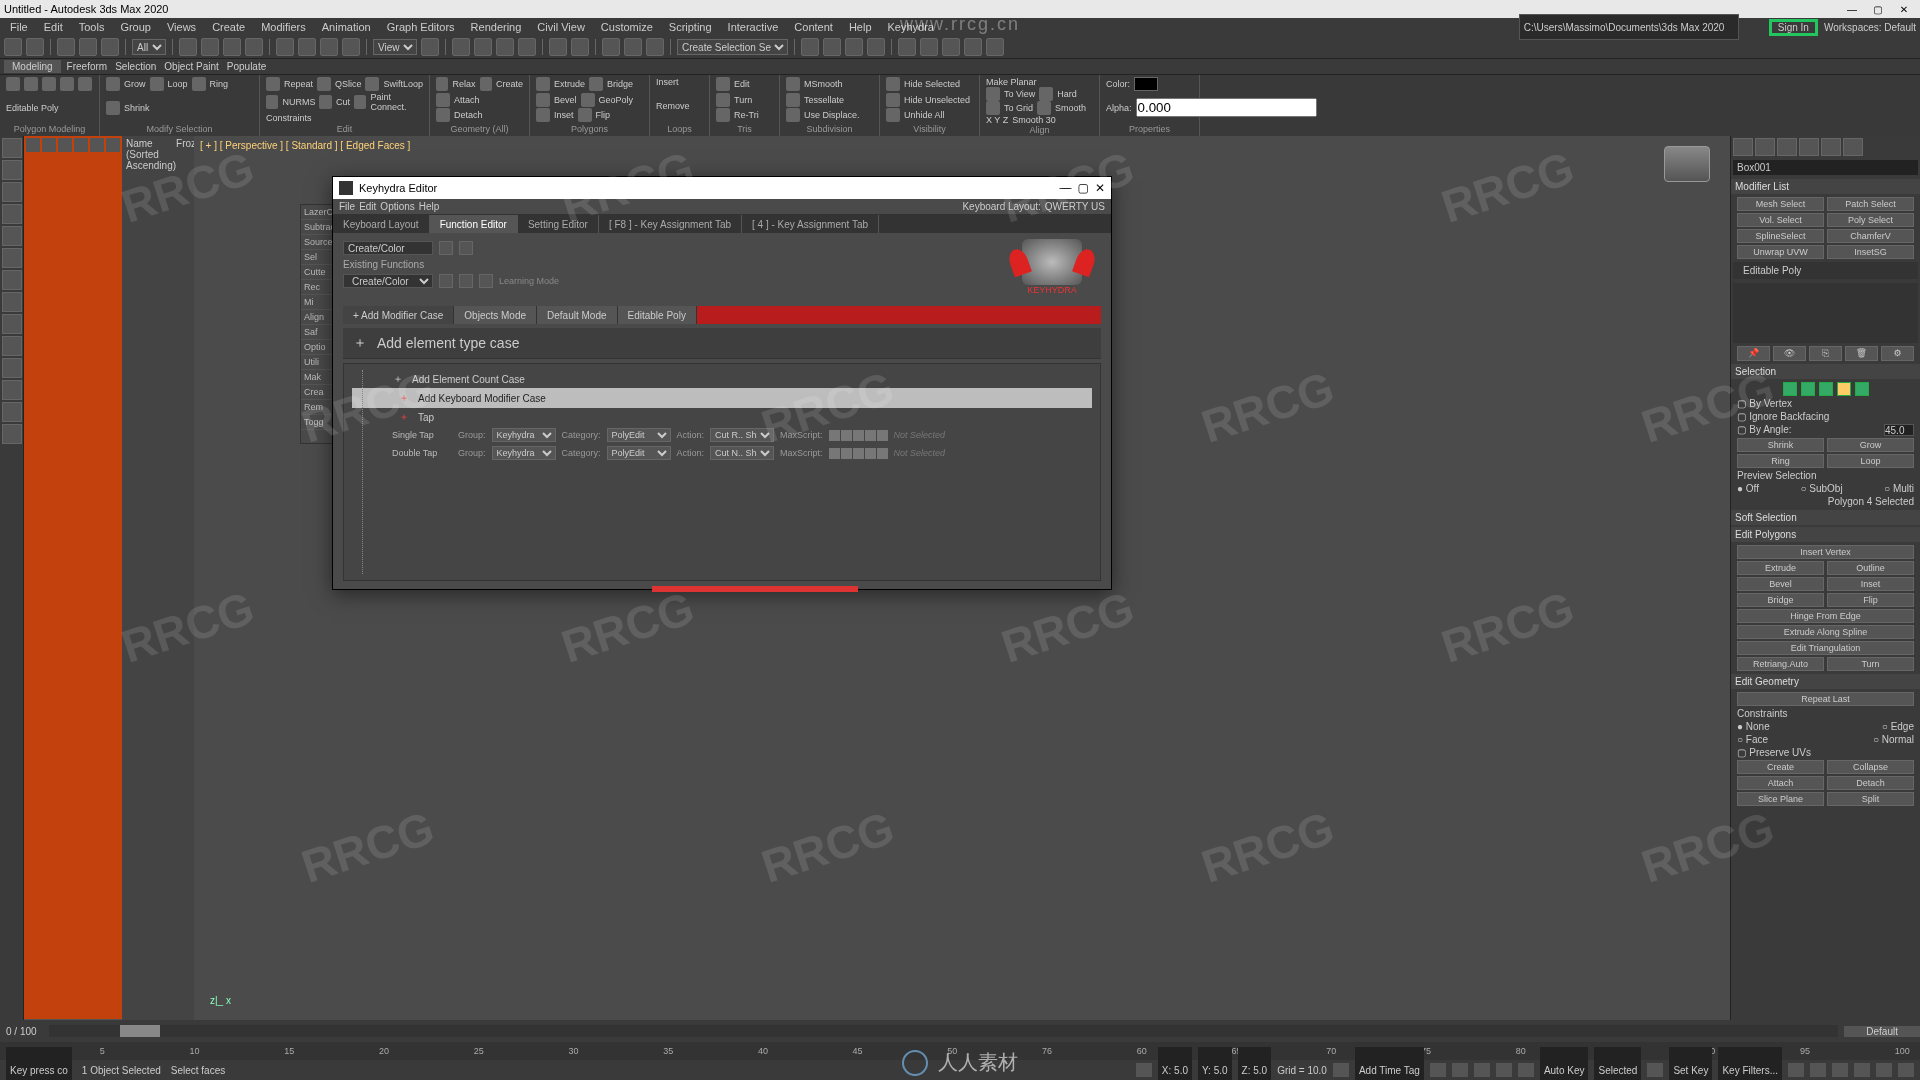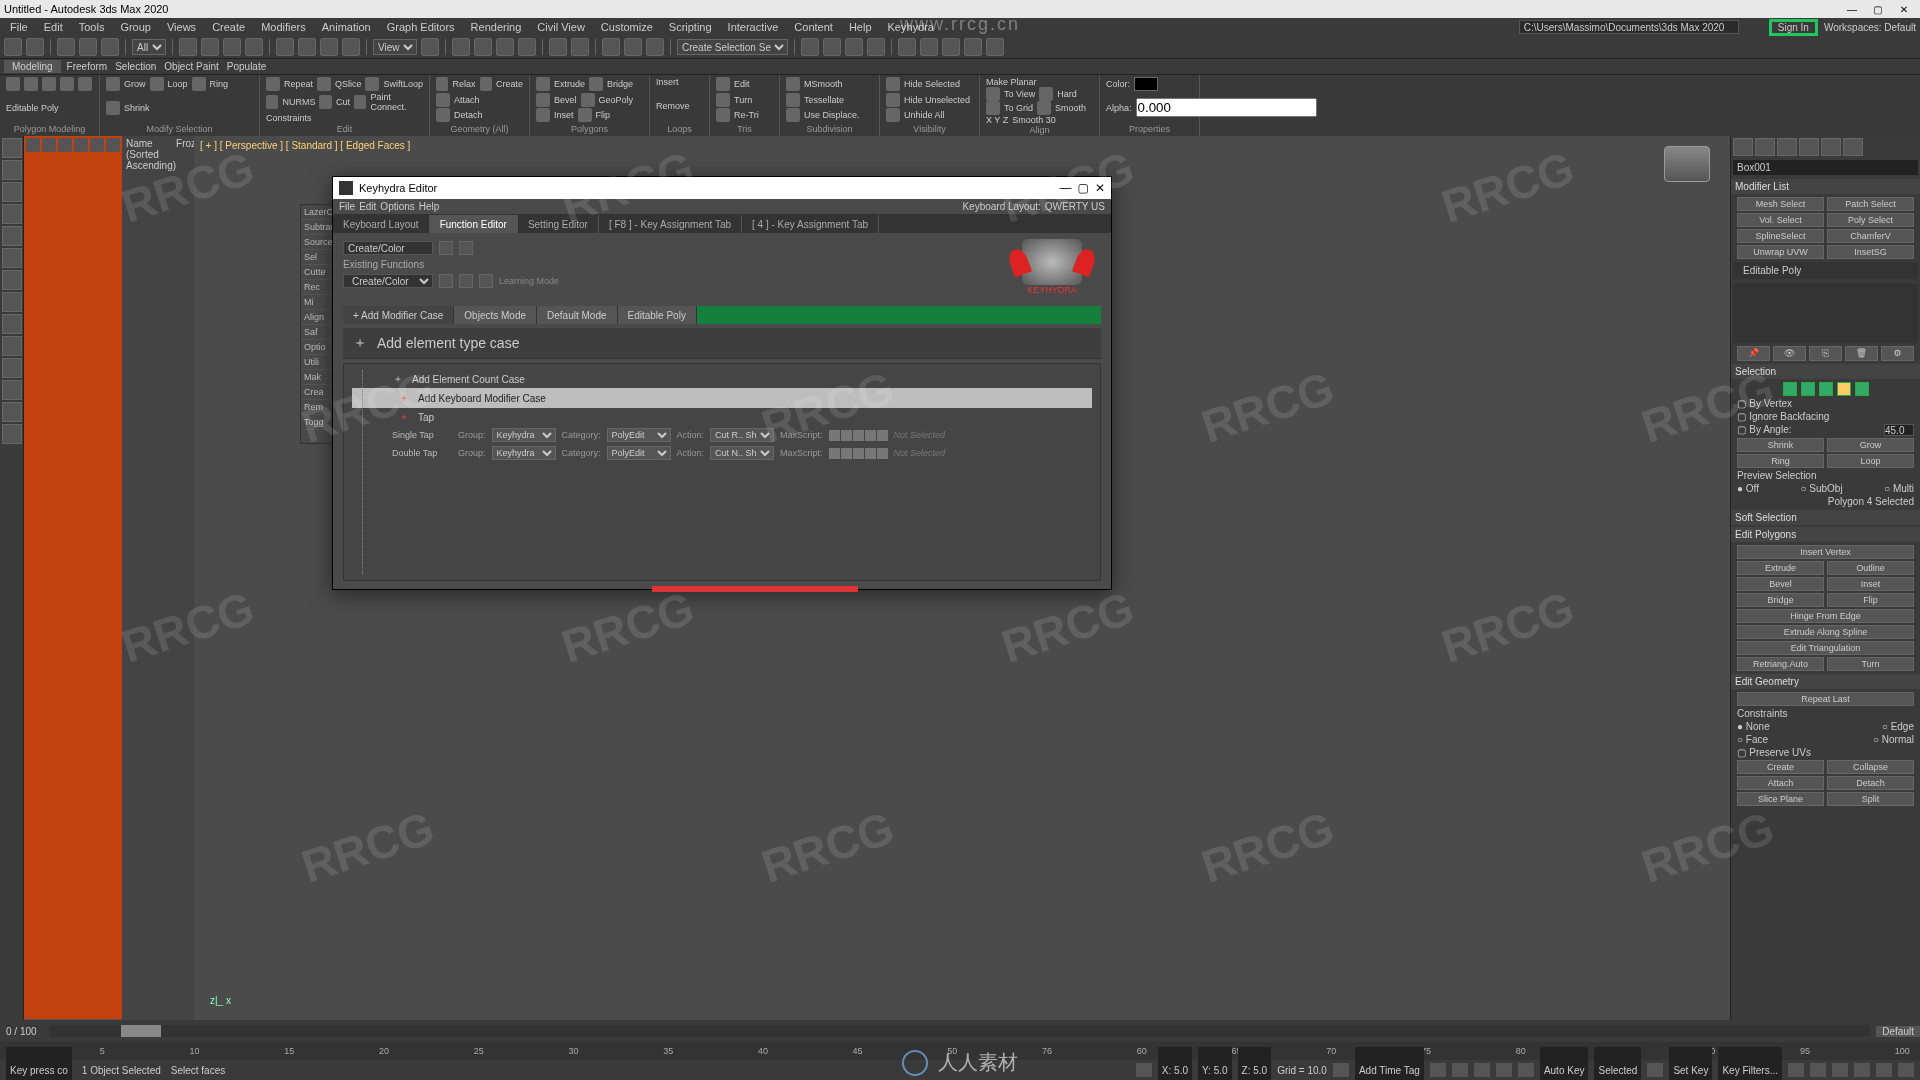--- a/index.html
+++ b/index.html
@@ -7,21 +7,21 @@
 
 
 .titlebar { height: 18px; background: #e8e8e8; display: flex; align-items: center; padding: 0 4px; color: #000; font-size: 11px; }
 .titlebar .wincontrols { margin-left: auto; display: flex; gap: 2px; }
 .titlebar .wincontrols span { width: 24px; text-align: center; font-size:10px; }
 
 
 .menubar { height: 18px; background: #3a3a3a; display: flex; align-items: center; padding: 0 4px; gap: 4px; font-size: 11px; color:#ccc; }
 .menubar .mitem { padding: 0 6px; }
 .menubar .right { margin-left: auto; display: flex; align-items: center; gap: 6px; }
-.menubar input { background:#2a2a2a; border:1px solid #555; color:#ccc; font-size:10px; width:220px; height:14px; padding:0 4px;}
+.menubar input { background:#2a2a2a; border:1px solid #555; color:#ccc; font-size:10px; width:220px; height:14px; padding:12px 4px;}
 .menubar .signin { border:3px solid #22c55e; padding:0 6px; font-size:10px;}
 .menubar .wslabel { font-size:10px; }
 
 
 .toolrow { background:#3a3a3a; border-bottom:1px solid #222; display:flex; align-items:center; padding:2px 4px; gap:4px; }
 .toolrow .tbtn { width:18px; height:18px; background:#555; border:1px solid #666; border-radius:2px; }
 .toolrow .tsep { width:1px; height:16px; background:#666; margin:0 2px;}
 .toolrow .ttxt { font-size:10px; color:#ccc; padding:0 2px; }
 .toolrow select { background:#444; color:#ccc; border:1px solid #666; font-size:10px; height:16px;}
 .colorswatch { width:24px; height:14px; background:#000; border:1px solid #666;}
@@ -61,21 +61,21 @@
 .cmdpanel .cpmini{ width:14px; height:14px; background:#3a6; border:1px solid #2a4;}
 .cmdpanel .scroll{ overflow-y:auto; flex:1;}
 .cmdpanel .radio::before{content:"○ ";}
 .cmdpanel .radio.sel::before{content:"● ";}
 .cmdpanel .chk::before{content:"▢ ";}
 
 
 .timebar{ position:absolute; left:0; right:0; bottom:38px; height:22px; background:#3a3a3a; display:flex; align-items:center; font-size:10px;}
 .timebar .slider{ flex:1; height:12px; background:#333; margin:0 6px; position:relative;}
 .timebar .slider .thumb{ position:absolute; left:4%; width:40px; height:12px; background:#888;}
-.timebar .auto{ padding:0 6px; background:#555;}
+.timebar .auto{ padding:0 22px; background:#555;}
 .trackrow{ position:absolute; left:0; right:0; bottom:20px; height:18px; background:#333; display:flex; align-items:center; font-size:9px; color:#aaa;}
 .trackrow .ticks{ flex:1; display:flex; justify-content:space-between; padding:0 10px;}
 .status{ position:absolute; left:0; right:0; bottom:0; height:20px; background:#3a3a3a; display:flex; align-items:center; font-size:10px; gap:10px; padding:0 6px;}
 .status .sfield{ background:#222; padding:18px 4px;}
 .status .right{ margin-left:auto; display:flex; gap:6px; align-items:center;}
 .status .sbtn{ width:16px; height:14px; background:#555;}
 
 
 .dialog{ position:absolute; left:332px; top:176px; width:780px; height:414px; background:#4a4a4a; border:1px solid #000; box-shadow:0 4px 20px rgba(0,0,0,.5); display:flex; flex-direction:column;}
 .dialog .dtitle{ height:22px; background:#fff; color:#000; display:flex; align-items:center; padding:0 6px; font-size:11px;}
@@ -88,21 +88,21 @@
 .dialog .dbody{ flex:1; padding:8px 10px; position:relative; display:flex; flex-direction:column; gap:4px;}
 .dialog .fld{ display:flex; gap:6px; align-items:center; font-size:10px;}
 .dialog .fld label{ color:#aaa;}
 .dialog .fld input,.dialog .fld select{ background:#333; border:1px solid #555; color:#ccc; font-size:10px; height:14px; padding:0 4px;}
 .dialog .iconbtn{ width:14px;height:14px;background:#555;border:1px solid #666;}
 .dialog .logo{ position:absolute; right:14px; top:6px; width:90px; height:70px; text-align:center; font-size:9px; color:#e33; }
 .dialog .logo .limg{ width:60px; height:46px; margin:0 auto; background:radial-gradient(#bbb,#555); border-radius:6px; position:relative;}
 .dialog .logo .limg::before,.dialog .logo .limg::after{content:"";position:absolute;top:10px;width:18px;height:26px;background:#d22;border-radius:50% 50% 0 0;}
 .dialog .logo .limg::before{left:-12px; transform:rotate(-20deg);}
 .dialog .logo .limg::after{right:-12px; transform:rotate(20deg);}
-.dialog .casetabs{ height:18px; display:flex; background:#15803d; font-size:10px; margin-top:14px;}
+.dialog .casetabs{ height:18px; display:flex; background:#b91c1c; font-size:10px; margin-top:14px;}
 .dialog .casetabs .ctab{ padding:2px 10px; background:#555; border-right:1px solid #333; display:flex; align-items:center; gap:4px;}
 .dialog .casetabs .ctab.first{ background:#444;}
 .dialog .addcase{ background:#3e3e3e; padding:6px 10px; font-size:14px; display:flex; align-items:center; gap:10px; border-bottom:1px solid #333;}
 .dialog .tree{ flex:1; background:#454545; border:1px solid #333; padding:6px 8px; font-size:10px; position:relative; overflow:hidden;}
 .dialog .trow{ display:flex; align-items:center; gap:8px; padding:2px 0;}
 .dialog .trow .tplus{ width:12px; text-align:center; color:#ccc;}
 .dialog .trow.redplus .tplus{ color:#e44;}
 .dialog .trow.highlight{ background:#bdbdbd; color:#222; padding:3px 4px;}
 .dialog .taprow{ display:flex; align-items:center; gap:6px; padding:2px 0 2px 40px; font-size:9px; color:#bbb;}
 .dialog .taprow .tlbl{ width:60px;}

